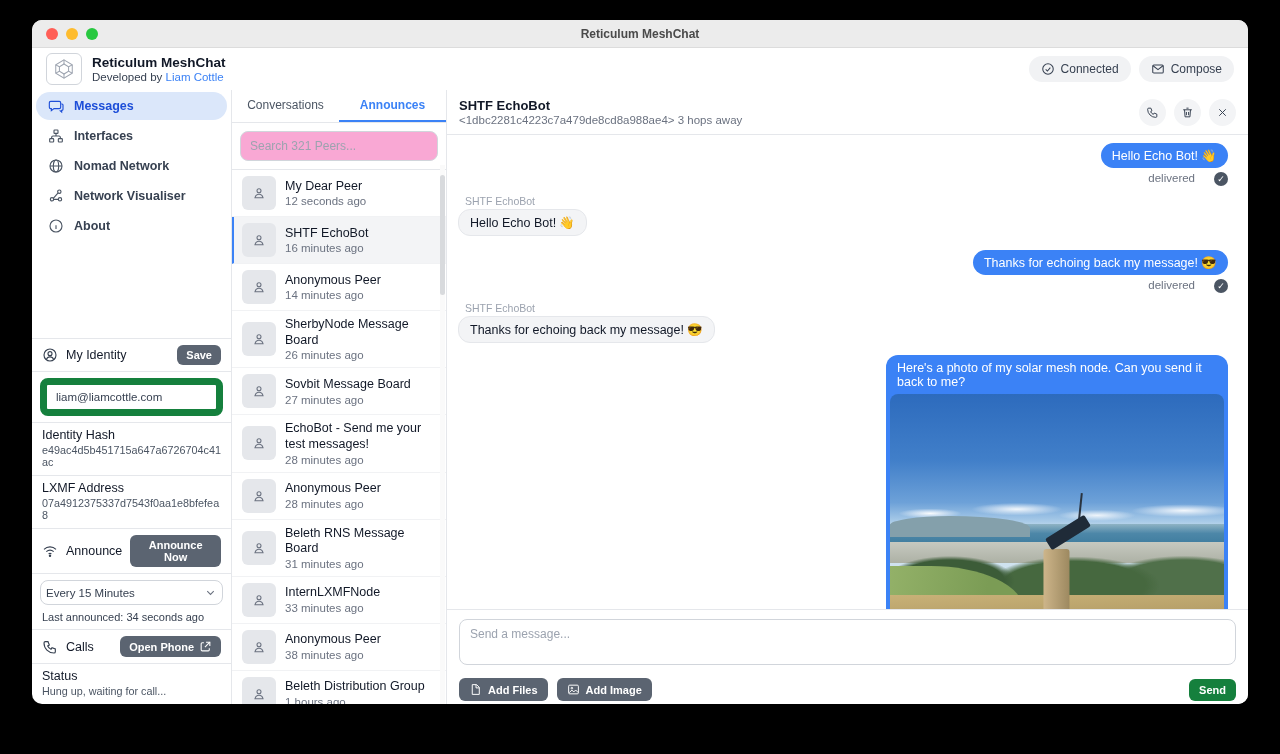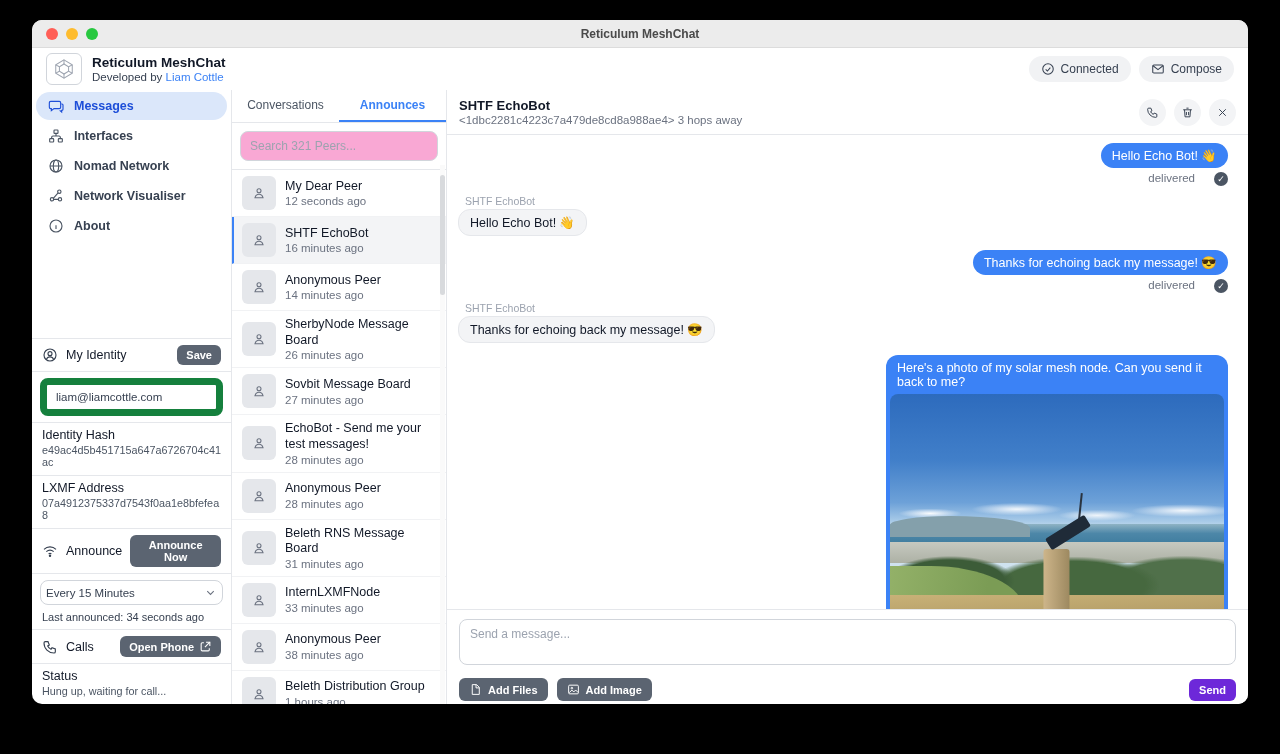--- a/index.html
+++ b/index.html
@@ -125,21 +125,21 @@
     width:26px; height:74px; background:linear-gradient(90deg,#cdb58a,#9d8960); border-radius:3px 3px 0 0; }
   .ph-panel { position:absolute; left:46.5%; top:56%; width:46px; height:13px; background:#1f2b38;
     border-radius:2px; transform:rotate(-32deg); }
   .ph-antenna { position:absolute; left:56.5%; top:42%; width:2px; height:35px; background:#2a3440; transform:rotate(6deg); }
 
   .composer { flex:0 0 95px; border-top:1px solid #e5e7eb; padding:9px 12px 0 12px; }
   .composer textarea { width:100%; height:46px; resize:none; border:1px solid #d1d5db; border-radius:8px;
     padding:7px 10px; font-size:12px; color:#374151; font-family:"Liberation Sans",sans-serif; }
   .composer textarea::placeholder { color:#9ca3af; }
   .composer-row { display:flex; gap:9px; margin-top:9px; align-items:center;justify-content:flex-end; }
-  .btn-send { margin-left:auto; background:#6d28d9; color:#fff; border:none; border-radius:6px;
+  .btn-send { margin-left:auto; background:#15803d; color:#fff; border:none; border-radius:6px;
     font-size:11px; font-weight:bold; padding:5px 10px; }
   .btn-attach { background:#5b6471; color:#fff; border:none; border-radius:6px; font-size:11px;
     font-weight:bold; padding:5px 10px; display:flex; align-items:center; gap:6px; }
 
   .i { width:16px; height:16px; flex:0 0 auto; }
   .i14 { width:14px; height:14px; } .i13 { width:13px; height:13px; } .i22 { width:22px; height:22px; }
   svg { display:block; }
 </style>
 </head>
 <body>

